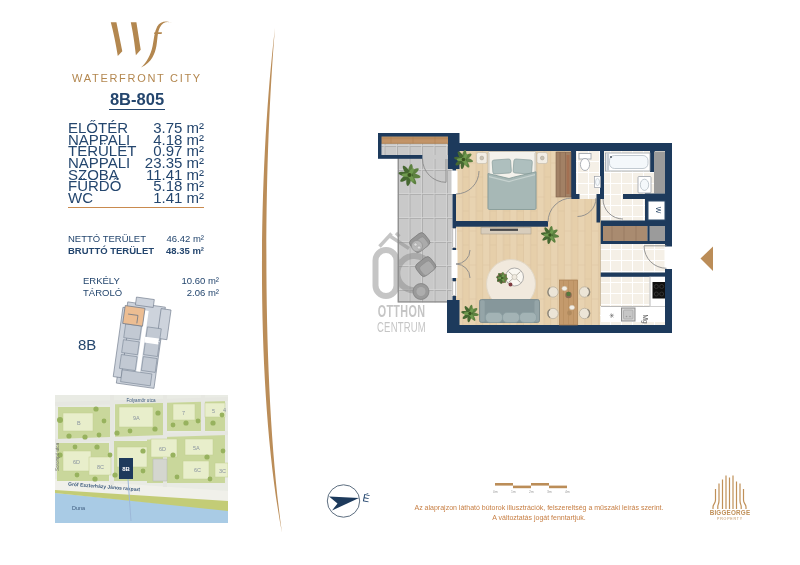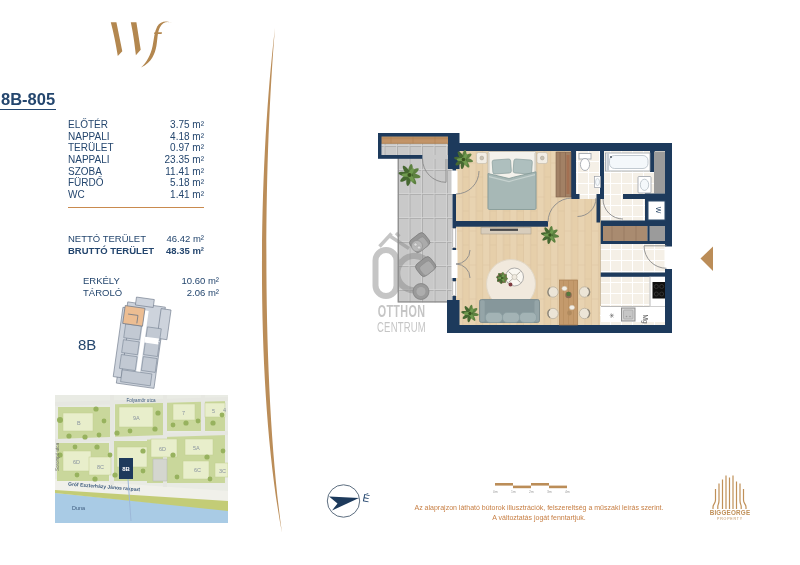--- a/index.html
+++ b/index.html
@@ -14,24 +14,25 @@
 
 <svg class="abs" style="left:104px;top:14px;" width="75" height="58" viewBox="0 0 75 58">
   <g fill="#b3874f">
     <path d="M6.8,8.2 L12.4,8.2 L18.3,37.2 L13.8,42 C12,30.5 9.3,17.5 6.8,8.2 Z"></path>
     <path d="M26.8,8.2 L32.4,8.2 L36.7,35.8 L31.9,41.2 C30.7,30 28.8,17.5 26.8,8.2 Z"></path>
     <path d="M69,9.2 C63,6.6 58.5,8.6 56,13.2 C53.2,18.6 53.6,26 52.4,32 C50.9,40 48,48 37,53.6 C42.8,48.2 46.8,40.5 48.6,32 C50,25 50.4,18 53.2,12.6 C55.8,7.8 61.5,6.6 66,8.2 C67.2,8.6 68.2,8.9 69,9.2 Z"></path>
     <path d="M50.5,18.2 L58,18.2 L57.6,20.1 L50.1,20.1 Z"></path>
   </g>
 </svg>
 
-
-<div class="abs" style="left:0px;top:90px;width:274px;font-size:16.5px;font-weight:bold;color:#24466e;"><span style="border-bottom:1.5px solid #24466e;padding:0 1px 1px 1px;">8B-805</span></div>
-
-<div class="abs" style="left:68px;top:119px;width:136px;font-size:10px;color:#24466e;">
+<div class="abs" style="left:0px;top:72px;width:274px;text-align:center;font-size:11px;letter-spacing:1.7px;color:#b3874f;">WATERFRONT CITY</div>
+
+<div class="abs" style="left:0px;top:90px;width:274px;text-align:center;font-size:16.5px;font-weight:bold;color:#24466e;"><span style="border-bottom:1.5px solid #24466e;padding:0 1px 1px 1px;">8B-805</span></div>
+
+<div class="abs" style="left:68px;top:119px;width:136px;font-size:15px;color:#24466e;">
   <div class="row">
         <span>ELŐTÉR</span>
         <span>3.75 m²</span>
       </div>
   <div class="row">
         <span>NAPPALI</span>
         <span>4.18 m²</span>
       </div>
   <div class="row">
         <span>TERÜLET</span>

